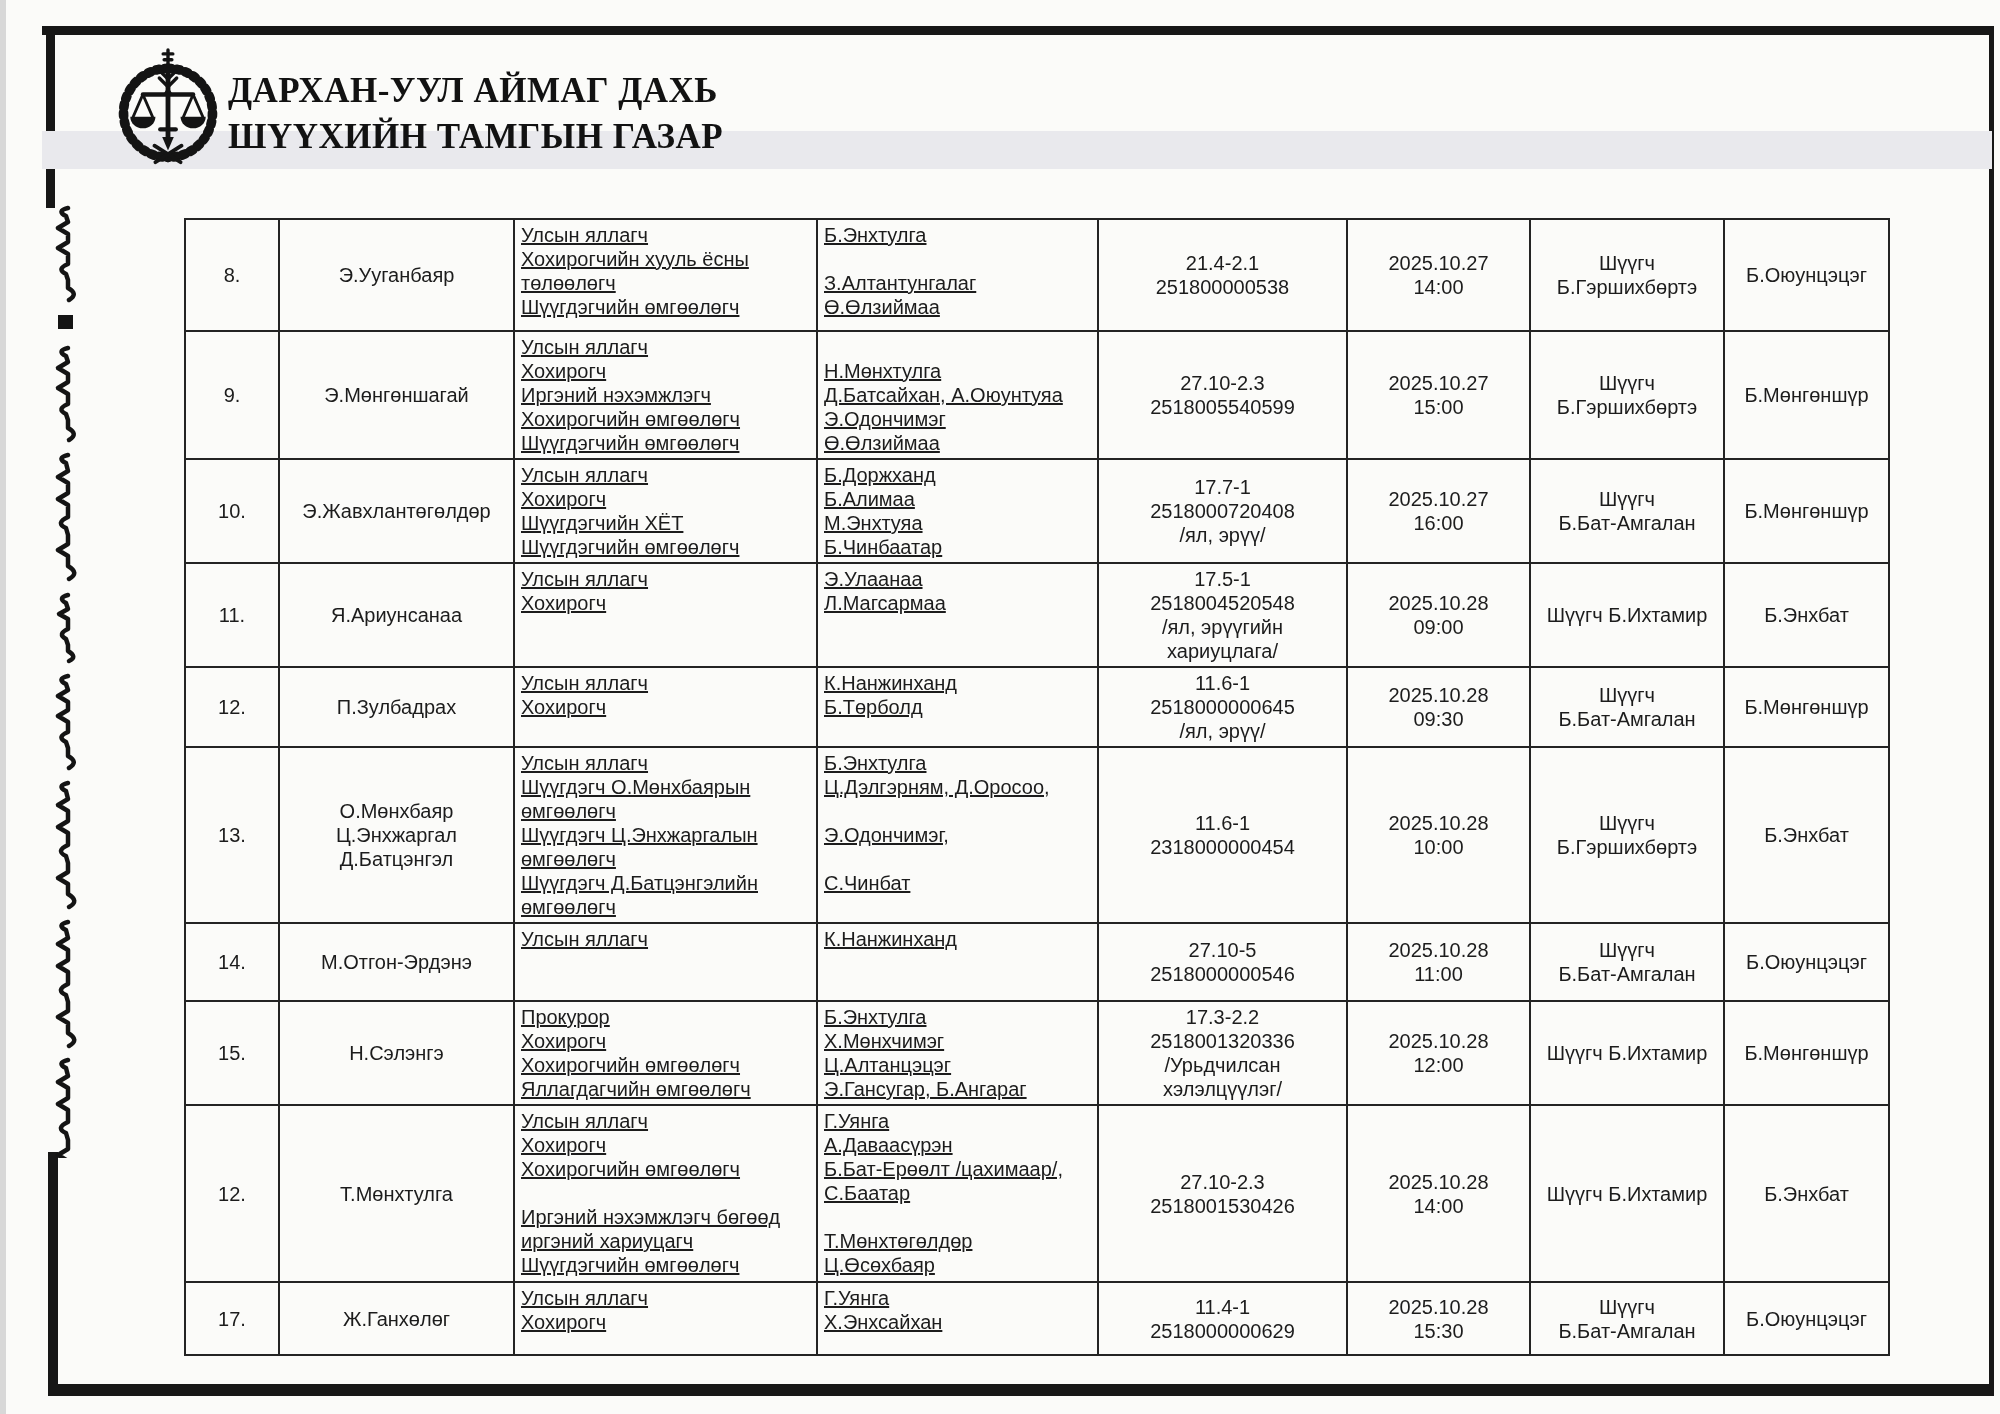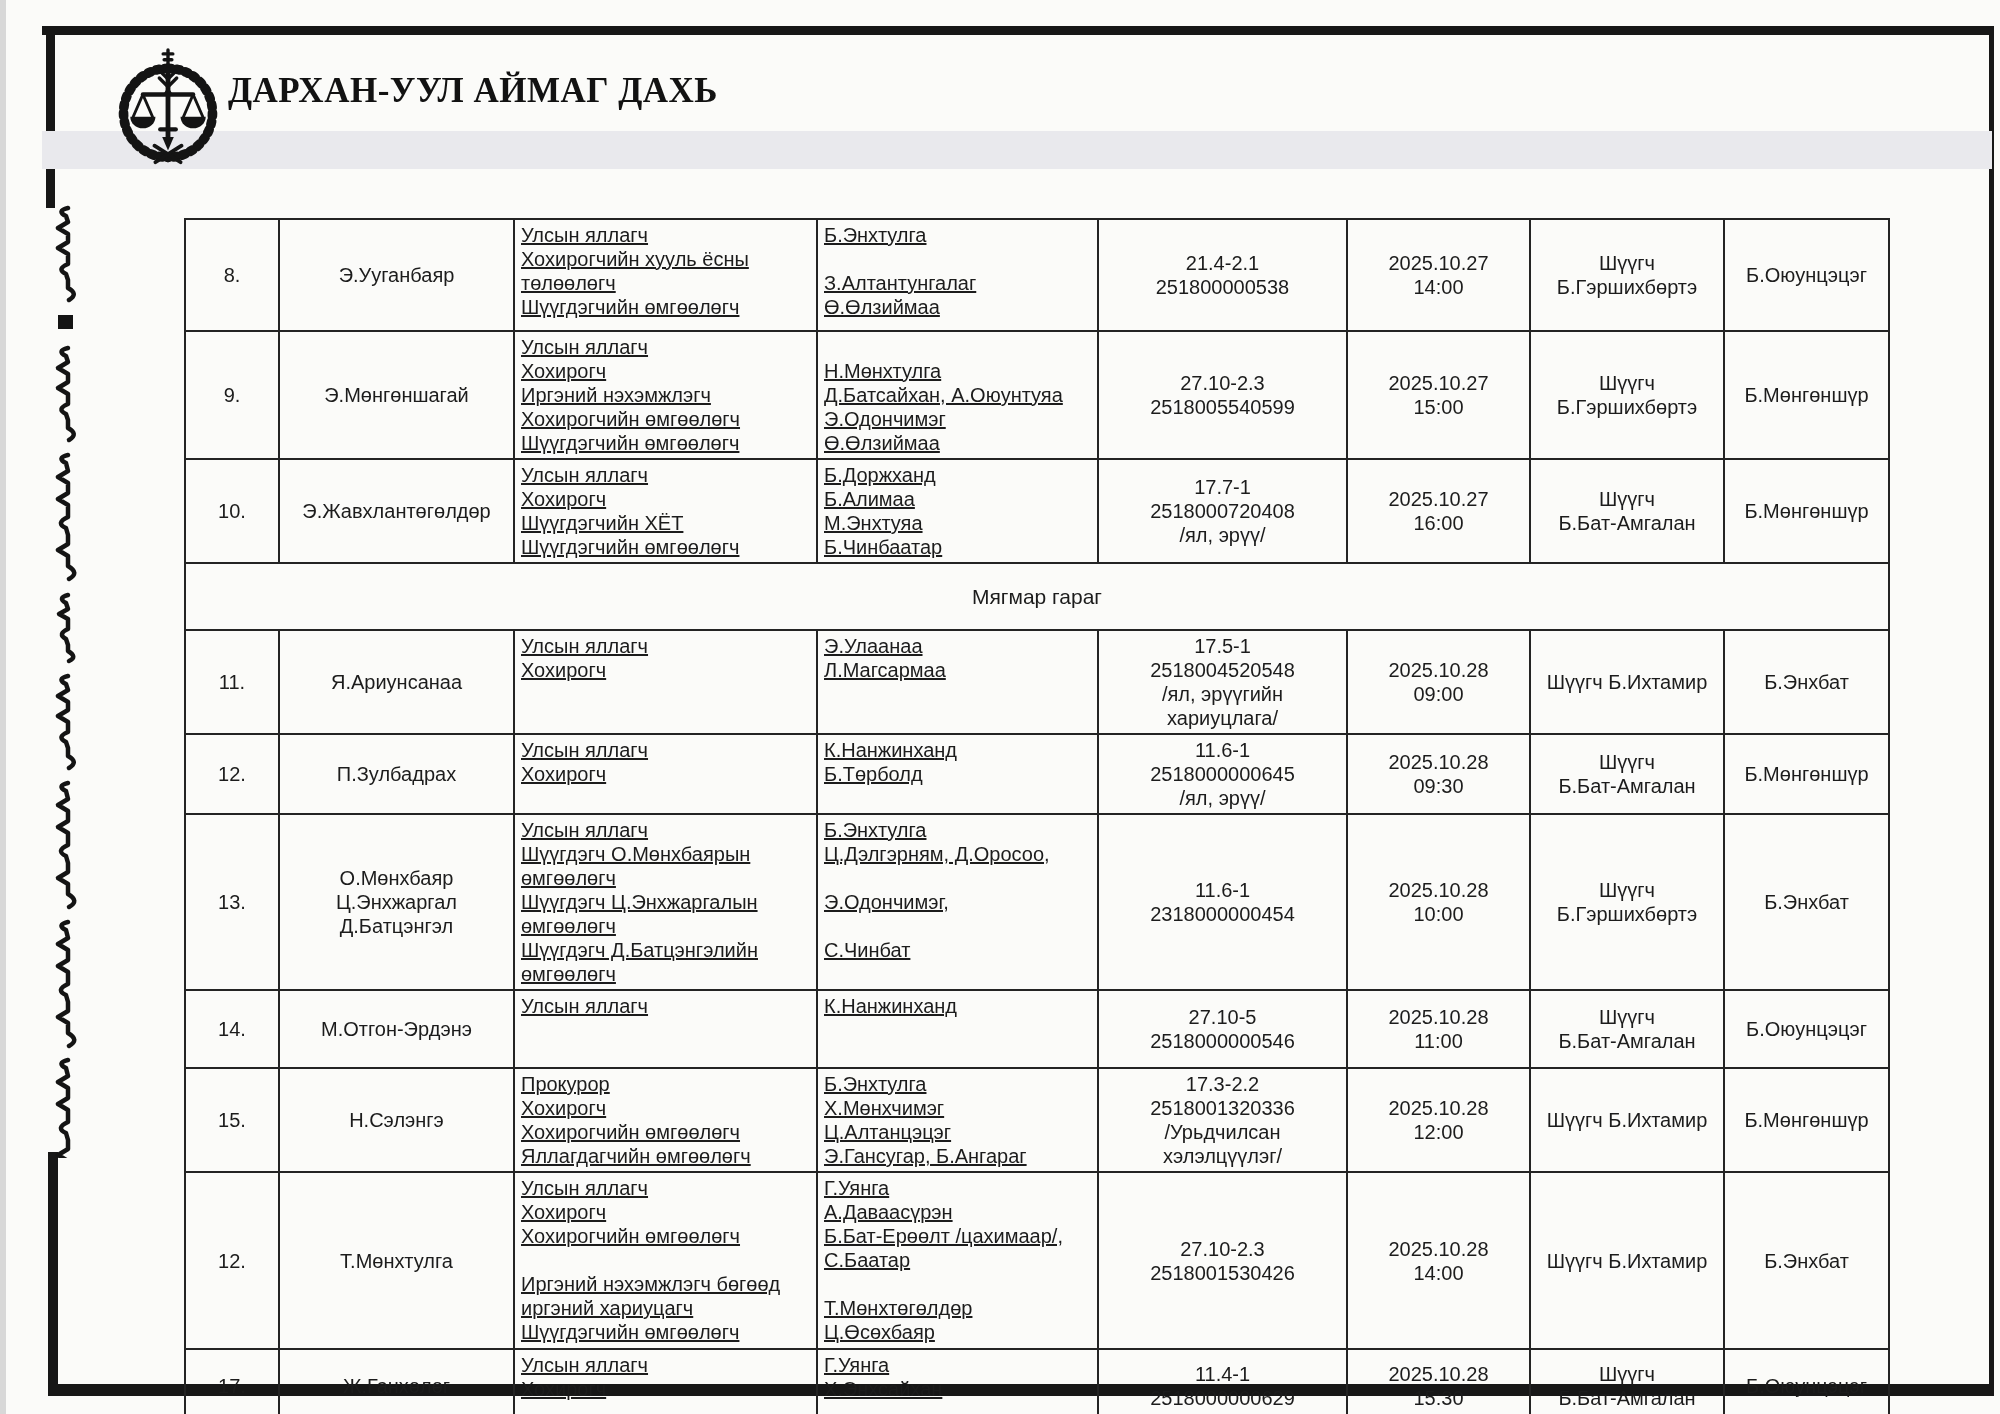--- a/index.html
+++ b/index.html
@@ -50,20 +50,21 @@
       <path class="ink" d="M34,48 L24,71 M34,48 L44,71 M86,48 L76,71 M86,48 L96,71" stroke-width="3"></path>
       <path d="M21,71 a13,12 0 0 0 26,0 Z" fill="#141414"></path>
       <path d="M73,71 a13,12 0 0 0 26,0 Z" fill="#141414"></path>
       <path class="ink" d="M52,84 L68,84" stroke-width="4.5"></path>
       <path d="M60,106 L54,92 L66,92 Z" fill="#141414"></path>
     </g>
   </svg>
 
   <div class="title">
     <div>ДАРХАН-УУЛ АЙМАГ ДАХЬ</div>
+    <div>ШҮҮХИЙН ТАМГЫН ГАЗАР</div>
   </div>
 
   <svg class="mscript" width="90" height="960" viewBox="0 0 90 960">
     <defs>
       <path id="w-s" class="ink" stroke-width="4.5" vector-effect="non-scaling-stroke" d="M0,0 q-11,3 -2,8 l2,6 l-9,5 l9,5 l0,10 q-11,5 -2,10 l2,6 l0,6 q10,6 1,10"></path>
       <path id="w-m" class="ink" stroke-width="4.5" vector-effect="non-scaling-stroke" d="M0,0 q-12,3 -2,8 l2,6 l-10,6 l10,6 l0,8 l-10,6 l10,6 l0,10 q-12,5 -2,10 l2,6 l0,8 q11,6 1,12"></path>
       <path id="w-l" class="ink" stroke-width="4.5" vector-effect="non-scaling-stroke" d="M0,0 q-12,3 -2,8 l2,8 l-10,6 l10,6 l0,10 l-10,6 l10,6 l0,12 q-13,6 -2,11 l2,7 l0,9 l-10,6 l10,6 l0,10 q12,7 1,13"></path>
     </defs>
     <use href="#w-m" x="34" y="10"></use>
     <rect x="24" y="117" width="15" height="14" fill="#141414"></rect>
@@ -141,23 +142,20 @@
 Б.Чинбаатар</td>
         <td class="c-case">17.7-1
 2518000720408
 /ял, эрүү/</td>
         <td class="c-dt">2025.10.27
 16:00</td>
         <td class="c-judge">Шүүгч
 Б.Бат-Амгалан</td>
         <td class="c-clerk">Б.Мөнгөншүр</td>
       </tr>
-      <tr class="divider-row" style="height:67px">
-        <td colspan="8">Мягмар гараг</td>
-      </tr>
       <tr style="height:98px">
         <td class="c-num">11.</td>
         <td class="c-name">Я.Ариунсанаа</td>
         <td class="c-roles">Улсын яллагч
 Хохирогч</td>
         <td class="c-part">Э.Улаанаа
 Л.Магсармаа</td>
         <td class="c-case">17.5-1
 2518004520548
 /ял, эрүүгийн

